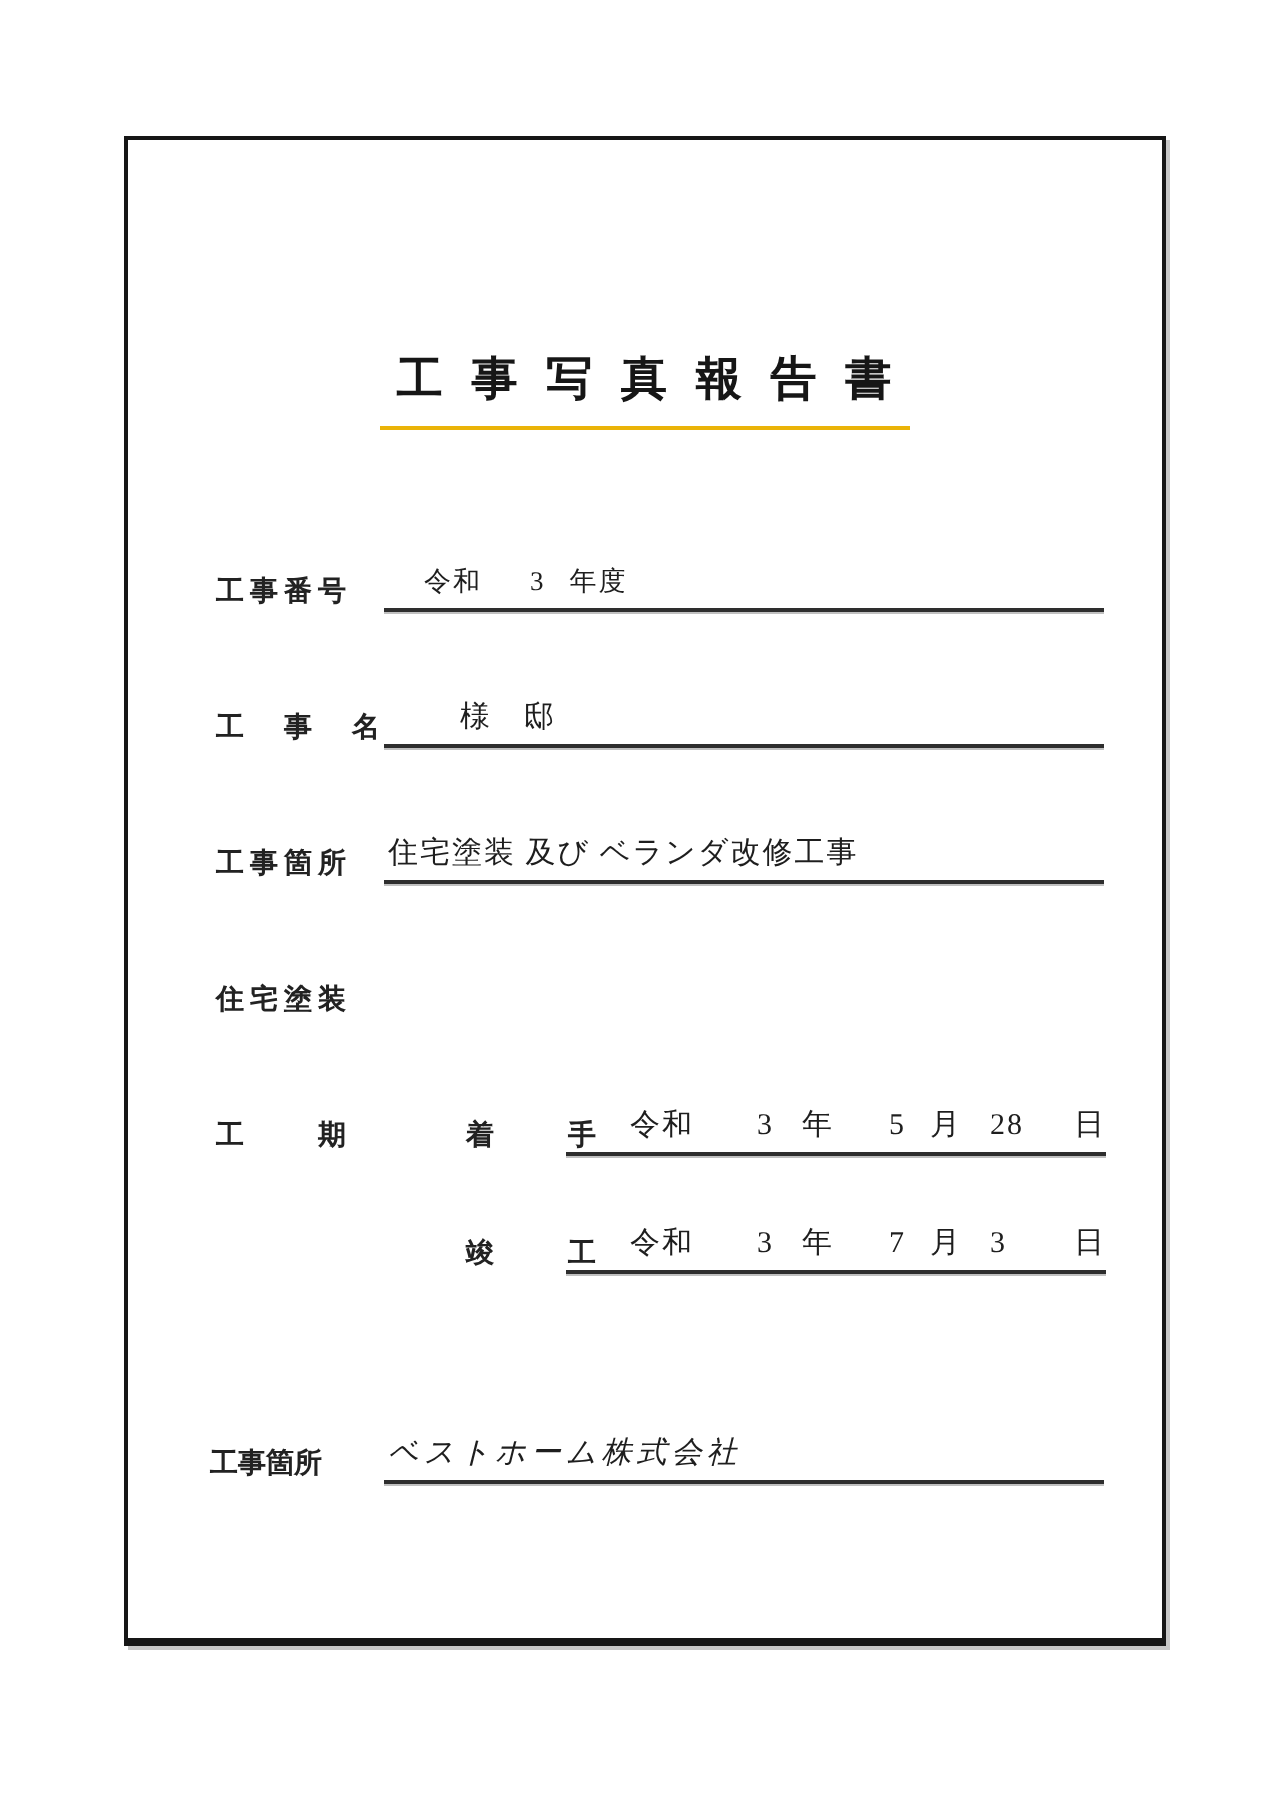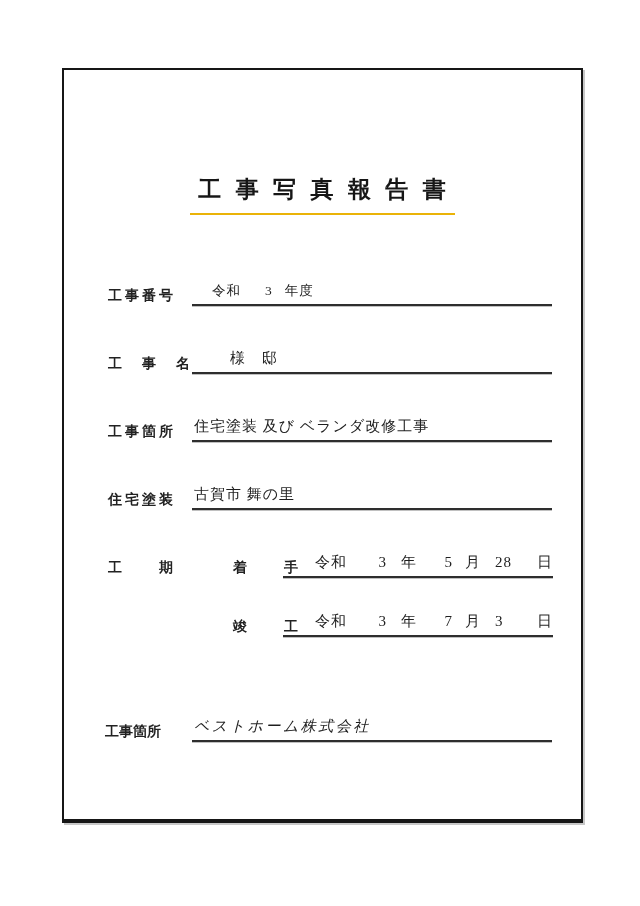--- a/index.html
+++ b/index.html
@@ -122,23 +122,20 @@
 
   <div class="row" style="top:420px">
     <span class="flabel">工事箇所</span>
     <span class="fline">
       <span class="fvalue indent2">住宅塗装 及び ベランダ改修工事</span>
     </span>
   </div>
 
   <div class="row" style="top:488px">
     <span class="flabel">住宅塗装</span>
-    <span class="fline">
-      <span class="fvalue indent2">古賀市 舞の里</span>
-    </span>
   </div>
 
   <div class="row" style="top:556px">
     <span class="flabel">工　　期</span>
     <span class="sublabel">着　　手</span>
     <span class="fline short">
       <span class="fvalue flex">
         <span class="d-era">令和</span>
         <span class="d-year">3</span>
         <span class="d-yu">年</span>

